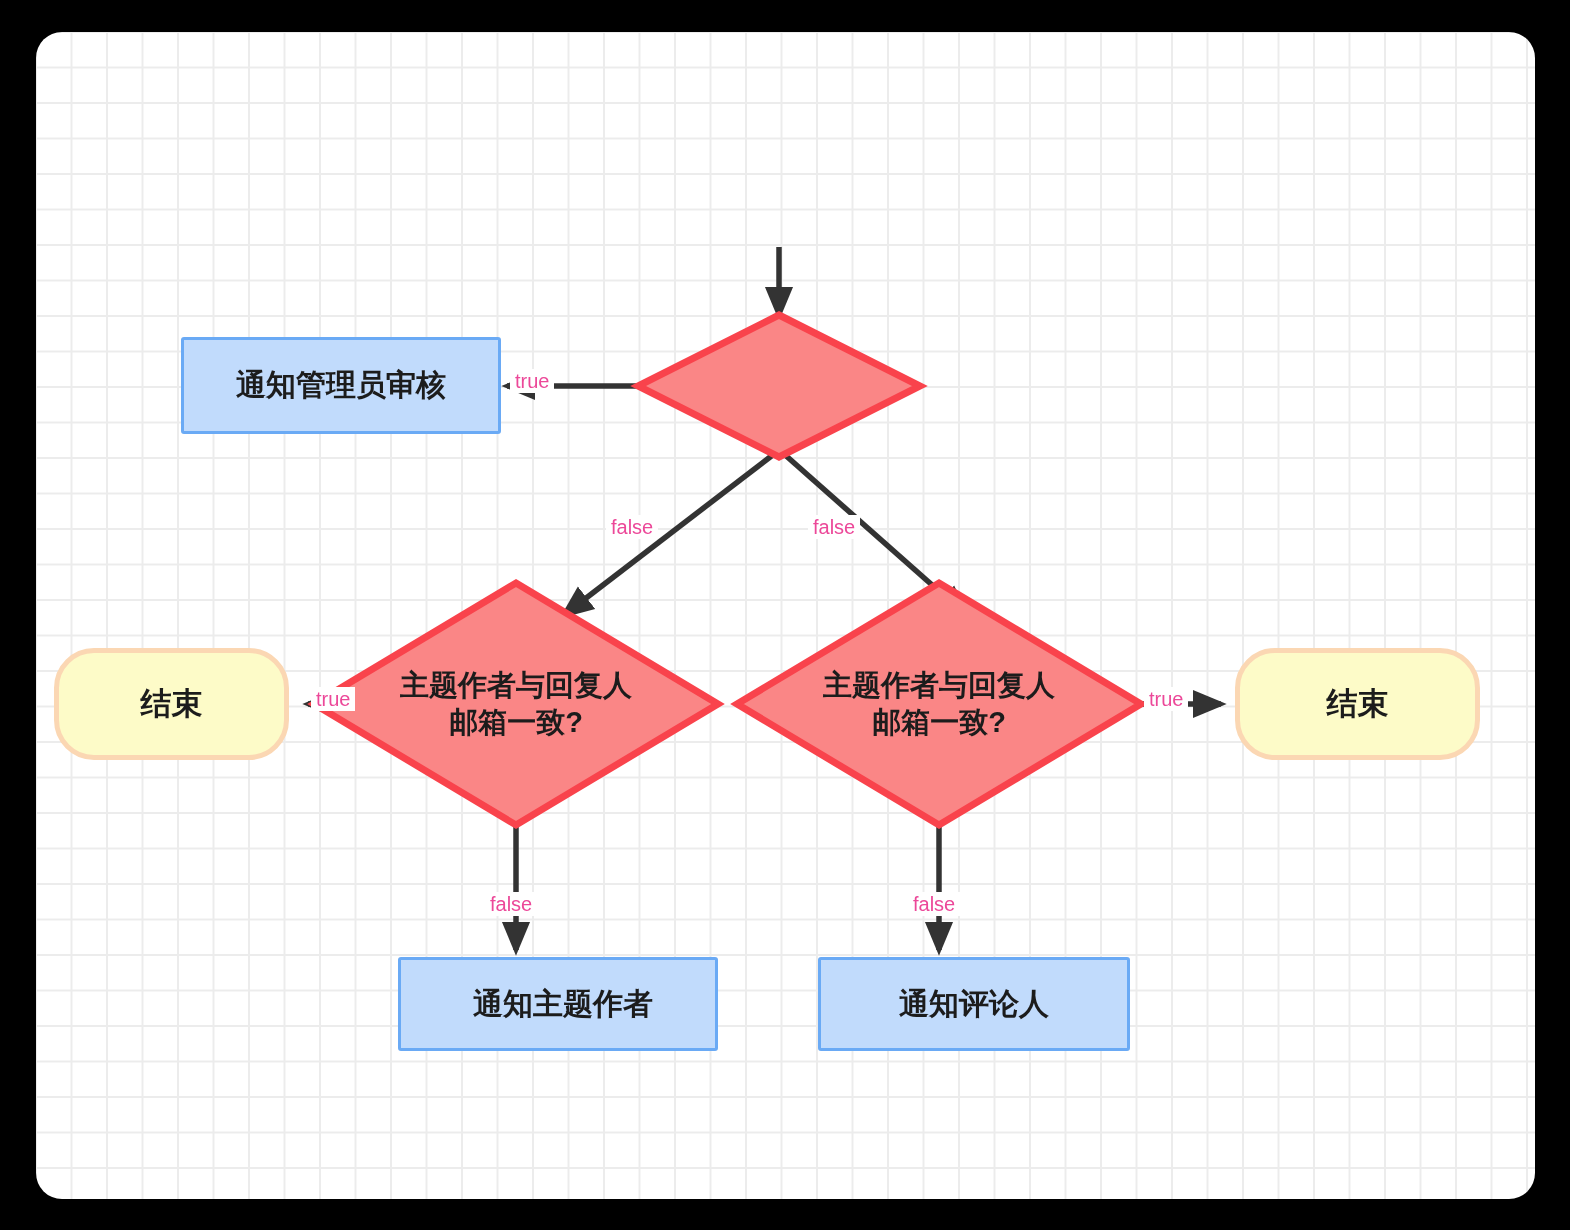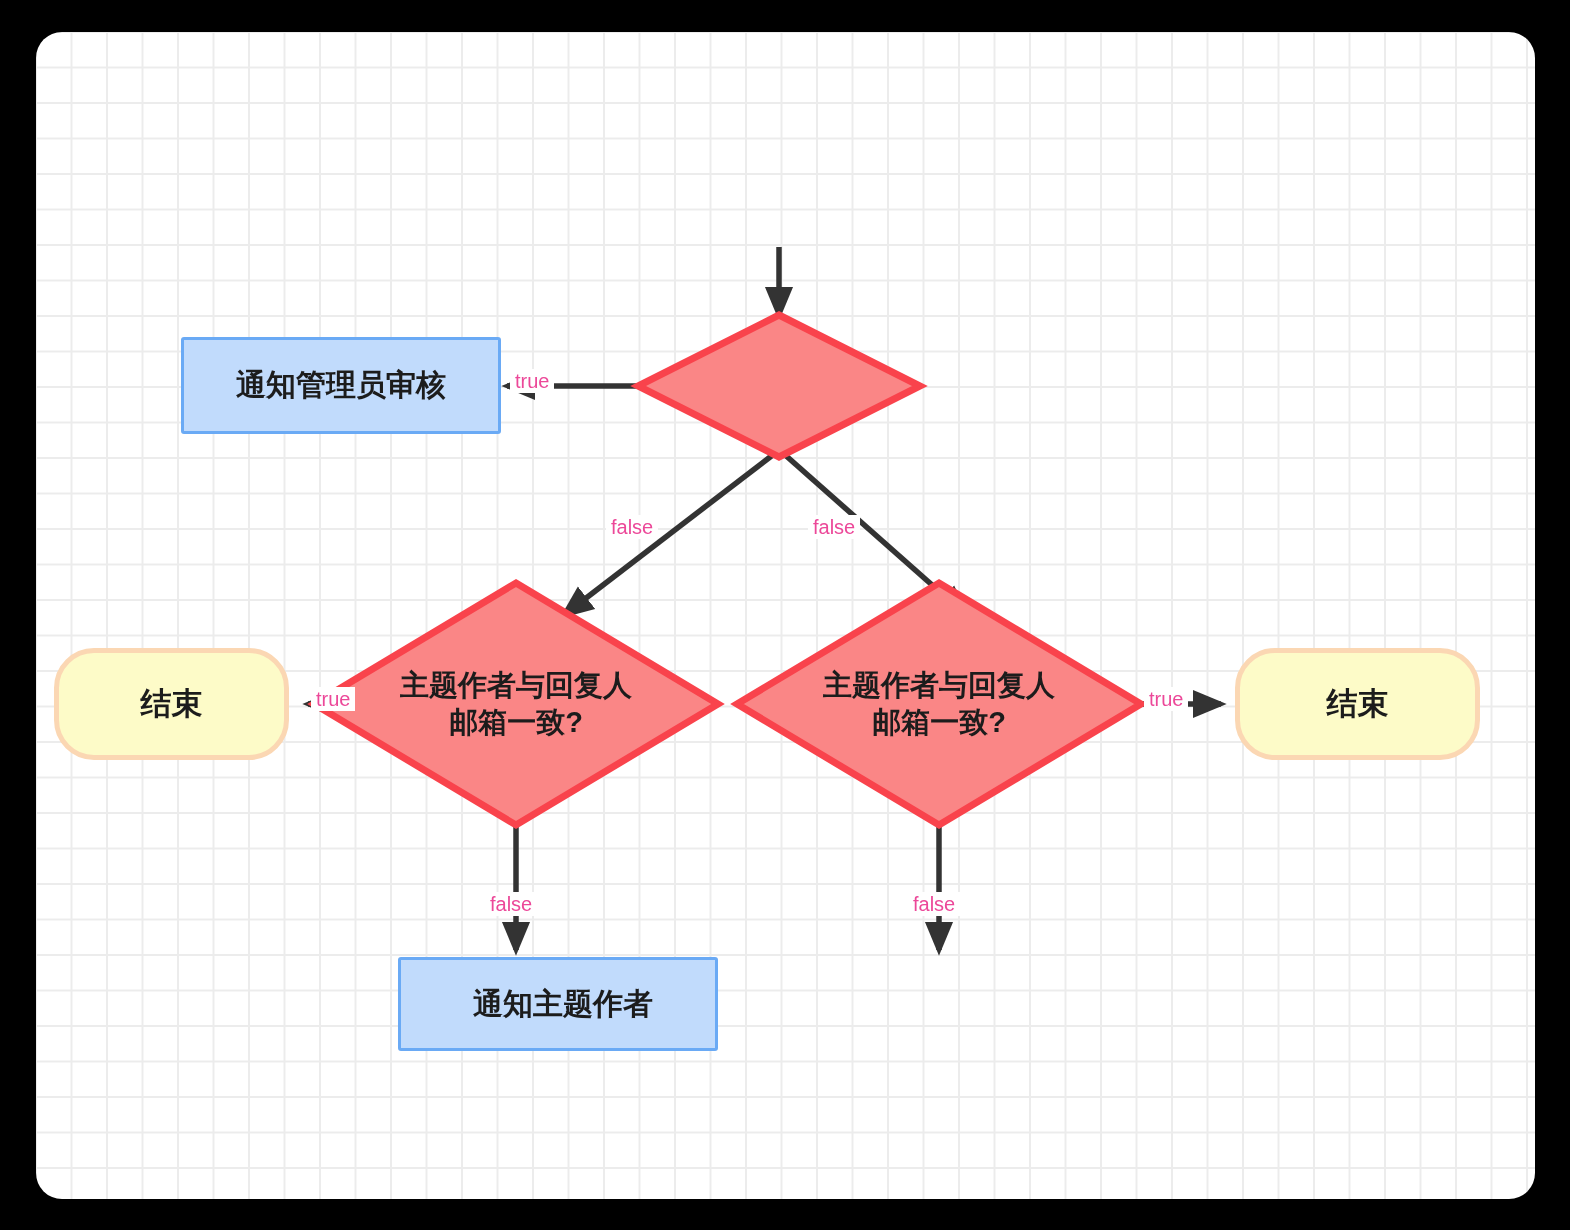--- a/index.html
+++ b/index.html
@@ -161,20 +161,23 @@
     </div>
 
     <div class="node terminator" style="left:1199px; top:616px; width:245px; height:112px;">
       <span>结束</span>
     </div>
 
     <div class="node process" style="left:362px; top:925px; width:320px; height:94px;padding-left:10px;">
       <span>通知主题作者</span>
     </div>
 
+    <div class="node process" style="left:782px; top:925px; width:312px; height:94px;">
+      <span>通知评论人</span>
+    </div>
 
     <div class="edge-label" style="left:474px; top:337px;">true</div>
 
     <div class="edge-label" style="left:570px; top:483px;">false</div>
 
     <div class="edge-label" style="left:772px; top:483px;">false</div>
 
     <div class="edge-label" style="left:275px; top:655px;">true</div>
 
     <div class="edge-label" style="left:449px; top:860px;">false</div>

